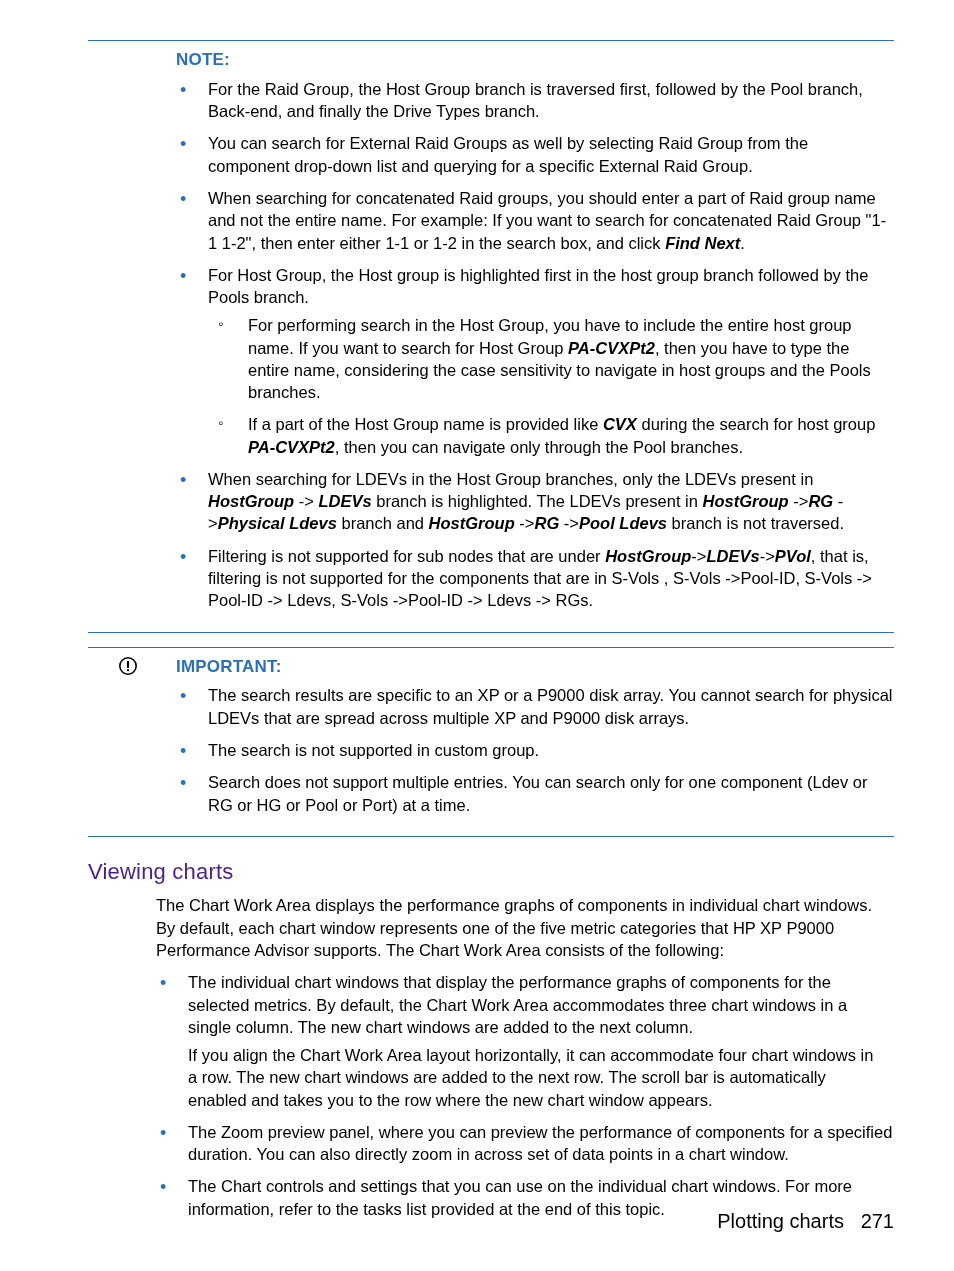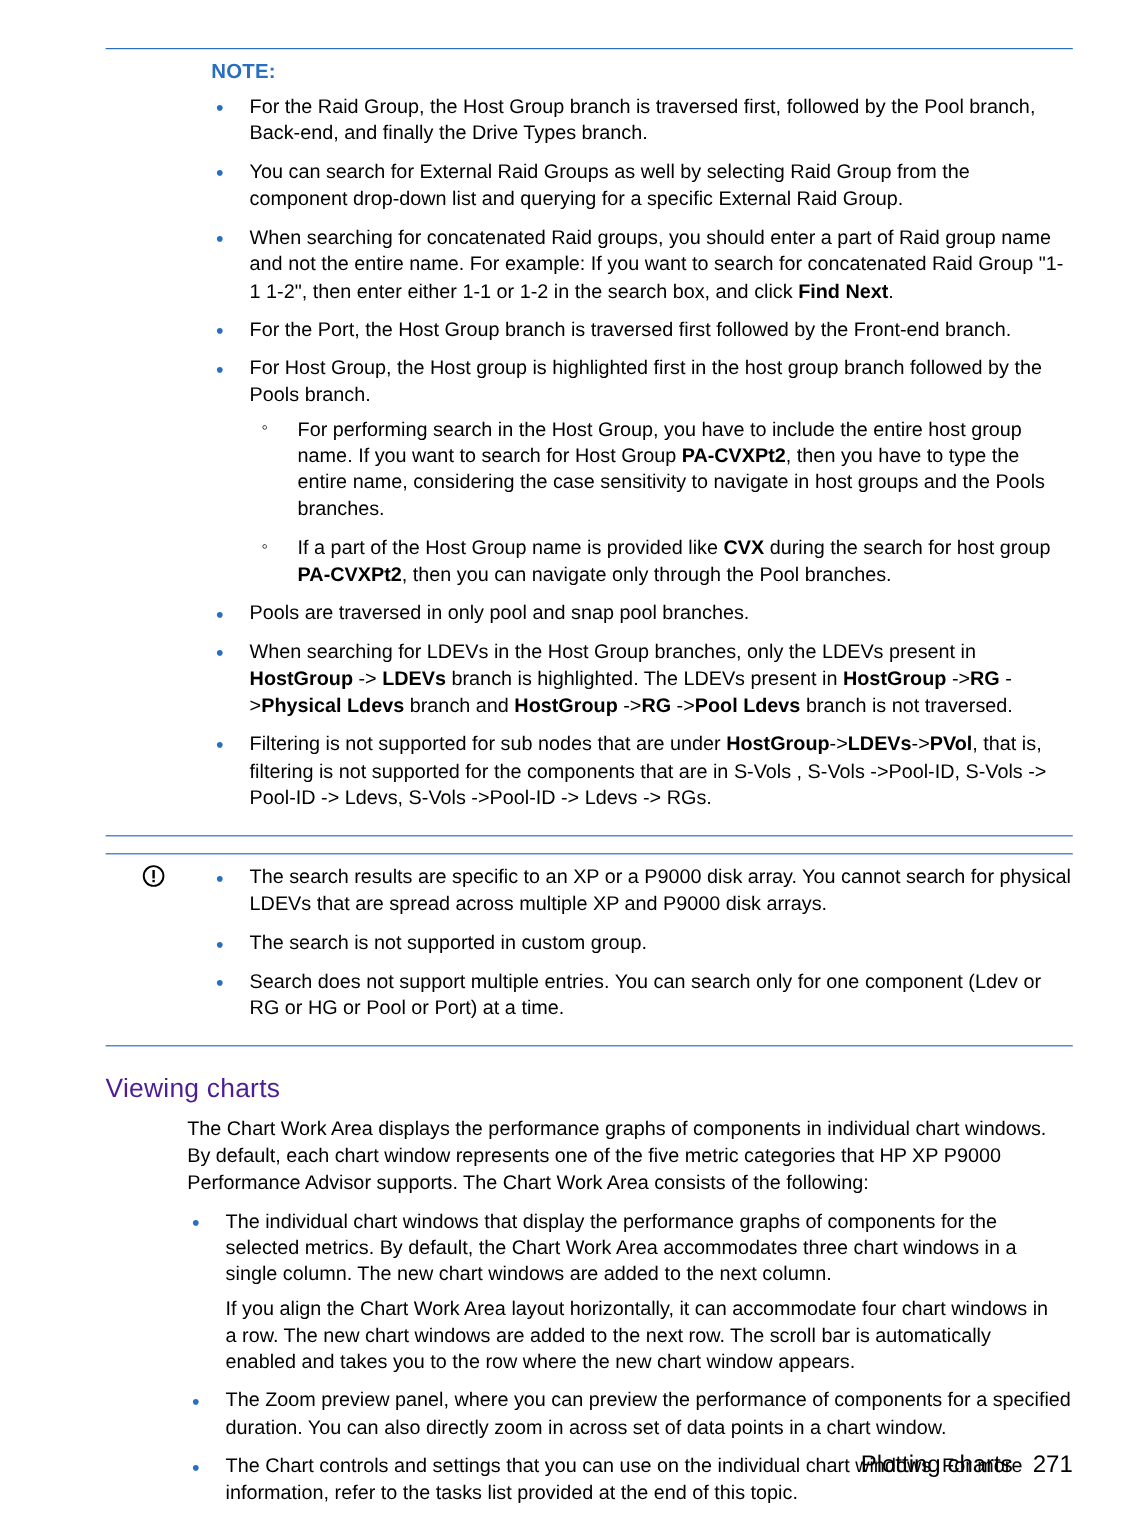--- a/index.html
+++ b/index.html
@@ -88,61 +88,60 @@
     font-size: 22px;
     margin: 20px 0 8px 0;
     letter-spacing: 0.2px;
   }
   .para {
     margin: 0 0 10px 68px;
   }
   .subpara {
     margin: 6px 12px 0 0;
   }
-  b { font-weight: bold; }
+  b { font-weight: bold; font-style: italic; }
   .footer {
     position: absolute;
     bottom: 36px;
     right: 60px;
     font-size: 20px;
   }
 </style>
 </head>
 <body>
 
 <div class="page">
 
   <div class="callout">
     <div class="callout-body">
       <div class="callout-label">NOTE:</div>
       <ul class="bullets" id="note-list">
           <li><span>For the Raid Group, the Host Group branch is traversed first, followed by the Pool branch, Back-end, and finally the Drive Types branch.</span></li>
           <li><span>You can search for External Raid Groups as well by selecting Raid Group from the component drop-down list and querying for a specific External Raid Group.</span></li>
           <li><span>When searching for concatenated Raid groups, you should enter a part of Raid group name and not the entire name. For example: If you want to search for concatenated Raid Group "1-1 1-2", then enter either 1-1 or 1-2 in the search box, and click <b>Find Next</b>.</span></li>
-          <li><span>For the Port, the Host Group branch is traversed first followed by the Front-end branch.</span></li>
           <li><span>For Host Group, the Host group is highlighted first in the host group branch followed by the Pools branch.</span><ul class="circles">
               <li>For performing search in the Host Group, you have to include the entire host group name. If you want to search for Host Group <b>PA-CVXPt2</b>, then you have to type the entire name, considering the case sensitivity to navigate in host groups and the Pools branches.</li>
               <li>If a part of the Host Group name is provided like <b>CVX</b> during the search for host group <b>PA-CVXPt2</b>, then you can navigate only through the Pool branches.</li>
             </ul></li>
-          <li><span>Pools are traversed in only pool and snap pool branches.</span></li>
           <li><span>When searching for LDEVs in the Host Group branches, only the LDEVs present in <b>HostGroup</b> -&gt; <b>LDEVs</b> branch is highlighted. The LDEVs present in <b>HostGroup</b> -&gt;<b>RG</b> -&gt;<b>Physical Ldevs</b> branch and <b>HostGroup</b> -&gt;<b>RG</b> -&gt;<b>Pool Ldevs</b> branch is not traversed.</span></li>
           <li><span>Filtering is not supported for sub nodes that are under <b>HostGroup</b>-&gt;<b>LDEVs</b>-&gt;<b>PVol</b>, that is, filtering is not supported for the components that are in S-Vols , S-Vols -&gt;Pool-ID, S-Vols -&gt; Pool-ID -&gt; Ldevs, S-Vols -&gt;Pool-ID -&gt; Ldevs -&gt; RGs.</span></li>
         </ul>
     </div>
   </div>
 
   <div class="callout">
     <span class="callout-icon">
       <svg viewBox="0 0 20 20" width="20" height="20">
         <circle cx="10" cy="10" r="8.2" fill="none" stroke="#000" stroke-width="1.6"></circle>
         <rect x="9" y="5" width="2" height="7" fill="#000"></rect>
         <rect x="9" y="13.2" width="2" height="2" fill="#000"></rect>
       </svg>
     </span>
     <div class="callout-body">
+      <div class="callout-label">IMPORTANT:</div>
       <ul class="bullets" id="important-list">
           <li><span>The search results are specific to an XP or a P9000 disk array. You cannot search for physical LDEVs that are spread across multiple XP and P9000 disk arrays.</span></li>
           <li><span>The search is not supported in custom group.</span></li>
           <li><span>Search does not support multiple entries. You can search only for one component (Ldev or RG or HG or Pool or Port) at a time.</span></li>
         </ul>
     </div>
   </div>
 
   <div class="h2">Viewing charts</div>
   <div class="para">The Chart Work Area displays the performance graphs of components in individual chart windows. By default, each chart window represents one of the five metric categories that HP XP P9000 Performance Advisor supports. The Chart Work Area consists of the following:</div>

